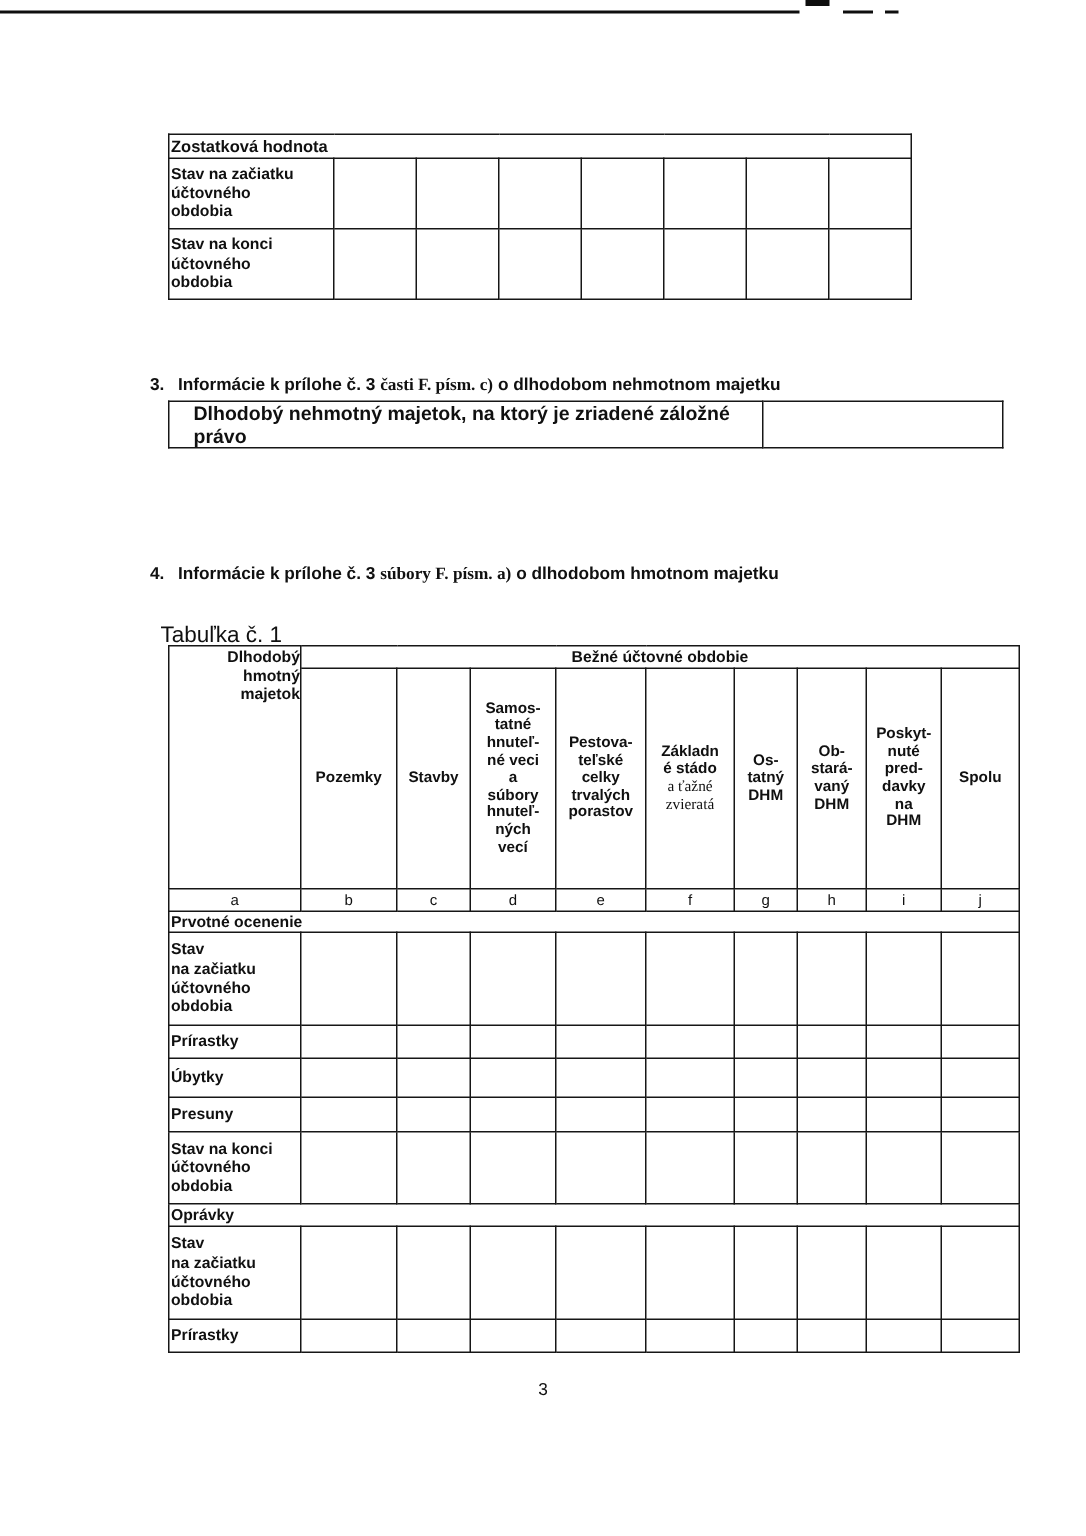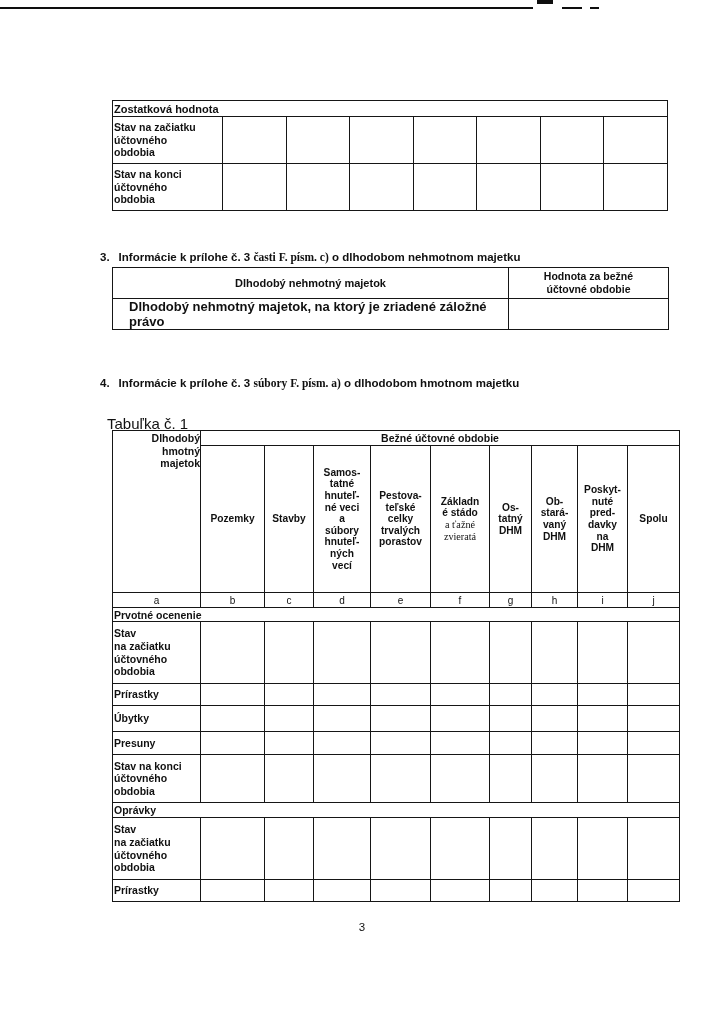--- a/index.html
+++ b/index.html
@@ -9,21 +9,21 @@
     font-family:"Liberation Sans", sans-serif;
   }
   .artifact{position:absolute;background:#0e0e0e}
 
   table{border-collapse:collapse;table-layout:fixed}
   td,th{border:1.5px solid #161616;padding:0;vertical-align:middle;font-weight:bold;overflow:hidden}
   .pre{white-space:pre-line}
   .serif{font-family:"Liberation Serif", serif;font-weight:normal}
 
   
-  #residual-table{position:absolute;left:112px;top:100px;width:556px}
+  #residual-table{position:absolute;left:112px;top:89px;width:496px}
   #residual-table col.lab{width:110px}
   #residual-table .title{height:15px;font-size:11px;text-align:left;padding-left:1px}
   #residual-table tr.data{height:47px}
   #residual-table .rlabel{font-size:10.5px;line-height:1.22;text-align:left;padding-left:1px}
 
   
   .heading{position:absolute;display:flex;gap:9px;font-size:11.5px;font-weight:bold;white-space:nowrap}
   #s3-heading{left:100px;top:251px}
   #s4-heading{left:100px;top:377px}
   .htext .serif{font-weight:bold}
@@ -112,25 +112,20 @@
   <span>3.</span>
   <span class="htext"><span>Informácie k prílohe č. 3</span> <span class="serif">časti F. písm. c)</span> <span>o dlhodobom nehmotnom majetku</span></span>
 </div>
 
 <table id="s3-table">
   <colgroup>
       <col class="c1">
       <col class="c2">
     </colgroup>
   <tbody>
-      <tr class="hrow">
-    <th class="h-left">Dlhodobý nehmotný majetok</th>
-    <th class="h-right pre">Hodnota za bežné
-účtovné obdobie</th>
-  </tr>
   <tr class="drow">
     <td class="row-label">Dlhodobý nehmotný majetok, na ktorý je zriadené záložné právo</td>
     <td></td>
   </tr>
 </tbody>
   </table>
 
 <div class="heading" id="s4-heading">
   <span>4.</span>
   <span class="htext"><span>Informácie k prílohe č. 3</span> <span class="serif">súbory F. písm. a)</span> <span>o dlhodobom hmotnom majetku</span></span>

